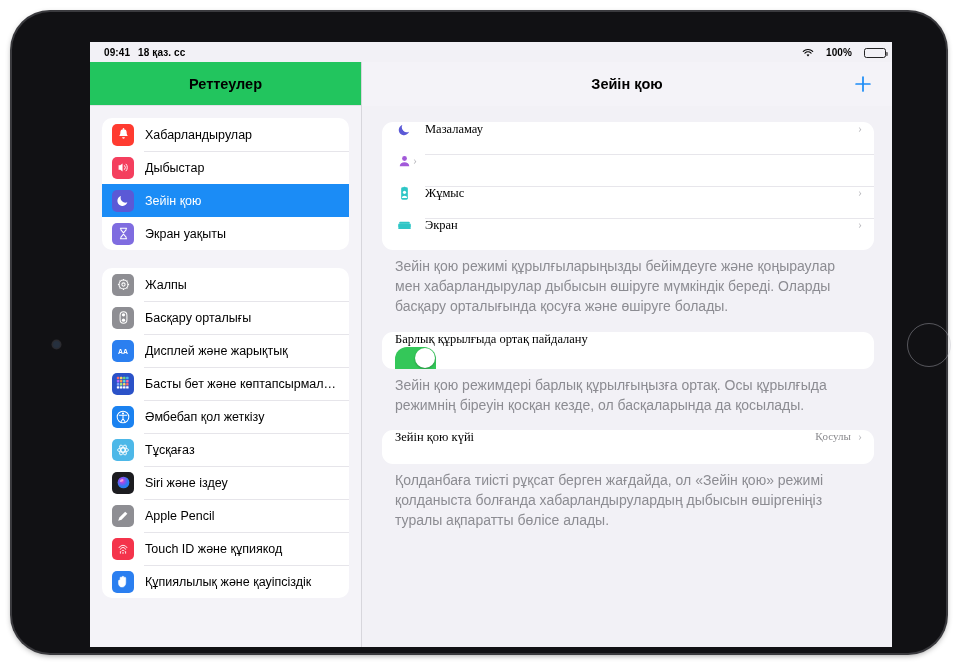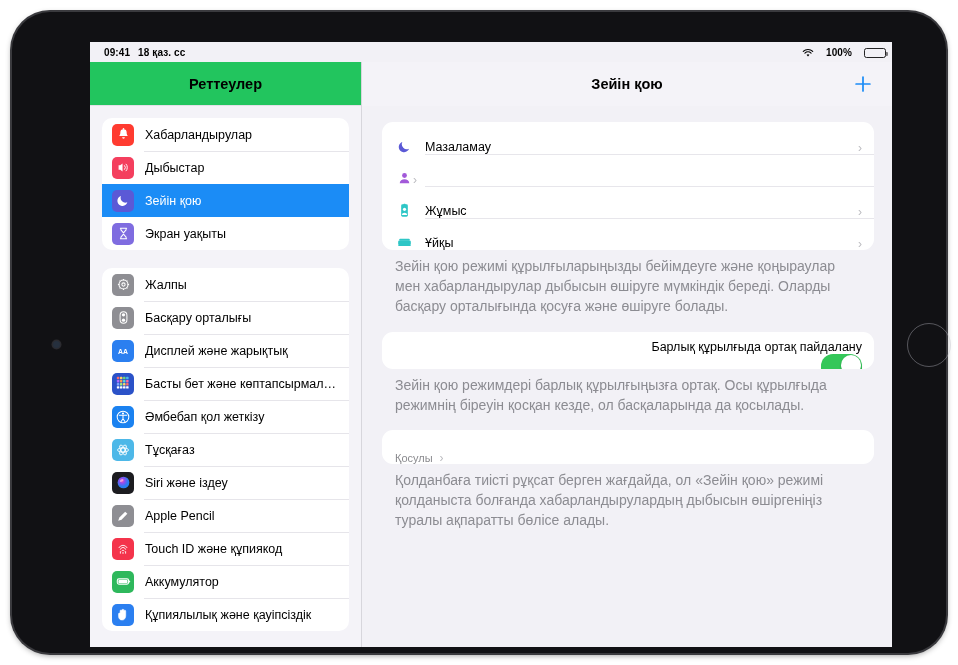--- a/index.html
+++ b/index.html
@@ -156,24 +156,25 @@
     color: #1b8cf6;
   }
   .detail-scroll { padding: 16px 18px 0 20px; }
 
   .card {
     background: #ffffff;
     border-radius: 11px;
     overflow: hidden;
   }
   .card-row {
-    display: flex; align-items: flex-end;
+    display: flex; align-items: flex-start;
     height: 32px;
-    padding: 8px 12px 0 13px;
-    position: relative;
+    padding: 0 12px 0 13px;
+    position: relative;
+    font-family: Liberation Serif, serif;
   }
   .card-row + .card-row::before {
     content: "";
     position: absolute; left: 43px; right: 0; top: 0;
     height: 1px; background: #e7e6eb;
   }
   .focus-icon {
     width: 18px; flex: 0 0 18px;
     display: flex; align-items: center; justify-content: center;
   }
@@ -398,30 +399,20 @@
                       <path d="M7.4 11.4a3.8 3.8 0 0 1 7.2 0"></path>
                       <path d="M9.4 13.6a1.8 1.8 0 0 1 3.2 0"></path>
                       <path d="M11 15.6v1.6"></path>
                       <path d="M7.4 14.6v2.2M14.6 14.6v2.2"></path>
                     </g>
                   </svg>
                 </span>
               <span class="row-label">Touch ID және құпиякод</span>
             </div>
             <div class="row">
-              <span class="app-icon" style="background: rgb(46, 184, 92);">
-                  <svg viewBox="0 0 22 22" width="17" height="17">
-                    <rect x="3" y="7.6" width="14.6" height="6.8" rx="2" fill="none" stroke="#fff" stroke-width="1.4"></rect>
-                    <rect x="4.4" y="9" width="11.8" height="4" rx="1.1" fill="#fff"></rect>
-                    <rect x="18.2" y="9.8" width="1.4" height="2.4" rx="0.6" fill="#fff"></rect>
-                  </svg>
-                </span>
-              <span class="row-label">Аккумулятор</span>
-            </div>
-            <div class="row">
               <span class="app-icon" style="background: rgb(43, 127, 240);">
                   <svg viewBox="0 0 22 22" width="16" height="16">
                     <path d="M7 11V5.4a1.3 1.3 0 0 1 2.6 0V10M9.6 10V4.4a1.3 1.3 0 0 1 2.6 0V10M12.2 10V5.6a1.3 1.3 0 0 1 2.6 0V12c0 3.4-2 6-5 6s-5-2.2-5-5.4V9.6a1.2 1.2 0 0 1 2.4 0" fill="#fff" stroke="#fff" stroke-width="0.7" stroke-linejoin="round"></path>
                   </svg>
                 </span>
               <span class="row-label">Құпиялылық және қауіпсіздік</span>
             </div>
           </div>
 
         </div>
@@ -471,38 +462,39 @@
               <span class="chevron">›</span>
             </div>
             <div class="card-row">
               <span class="focus-icon">
                 <svg viewBox="0 0 18 18" width="15" height="15">
                   <rect x="1.4" y="6.6" width="15.2" height="5.4" rx="1.6" fill="#2ec6c6"></rect>
                   <rect x="1.4" y="11.4" width="15.2" height="1.8" rx="0.8" fill="#2ec6c6"></rect>
                   <rect x="2.6" y="4.4" width="12.8" height="2.6" rx="1.2" fill="#2ec6c6"></rect>
                 </svg>
               </span>
-              <span class="card-label">Ұйқы</span>
+              <span class="card-label">Экран</span>
               <span class="chevron">›</span>
             </div>
           </div>
           <div class="footnote">Зейін қою режимі құрылғыларыңызды бейімдеуге және қоңыраулар мен хабарландырулар дыбысын өшіруге мүмкіндік береді. Оларды басқару орталығында қосуға және өшіруге болады.</div>
 
           <div class="card">
             <div class="card-row plain" style="height:37px;flex-direction:column;">
               <span class="card-label">Барлық құрылғыда ортақ пайдалану</span>
               <span class="toggle">
                 <span class="knob"></span>
               </span>
             </div>
           </div>
           <div class="footnote">Зейін қою режимдері барлық құрылғыңызға ортақ. Осы құрылғыда режимнің біреуін қосқан кезде, ол басқаларында да қосылады.</div>
 
           <div class="card">
             <div class="card-row plain" style="height:34px;">
+              <span class="card-label">Зейін қою күйі</span>
               <span class="card-value">Қосулы</span>
               <span class="chevron">›</span>
             </div>
           </div>
           <div class="footnote">Қолданбаға тиісті рұқсат берген жағдайда, ол «Зейін қою» режимі қолданыста болғанда хабарландырулардың дыбысын өшіргеніңіз туралы ақпаратты бөлісе алады.</div>
 
         </div>
       </div>
 
     </div>

